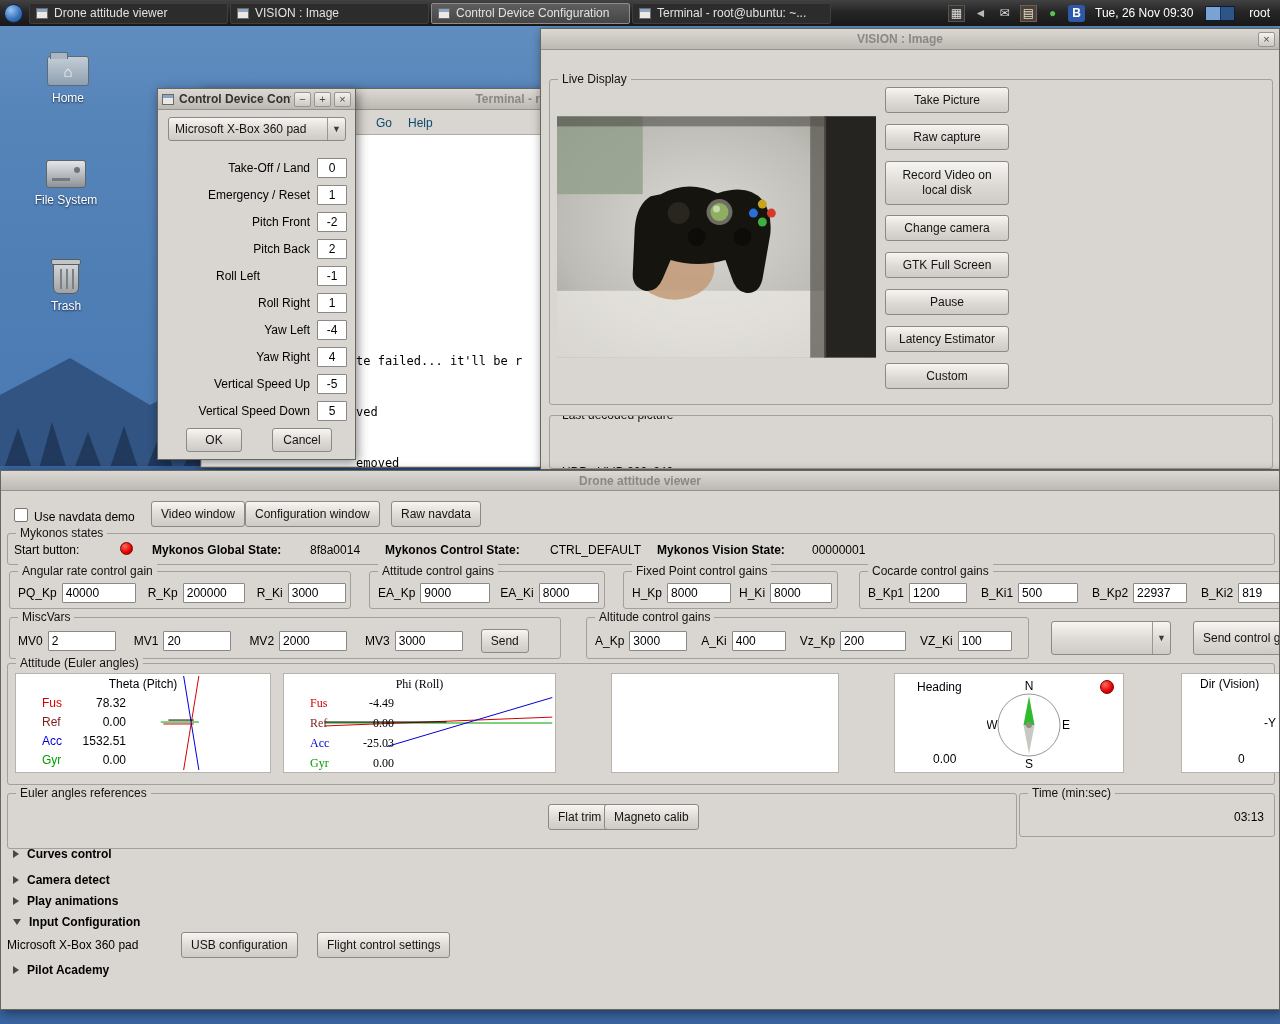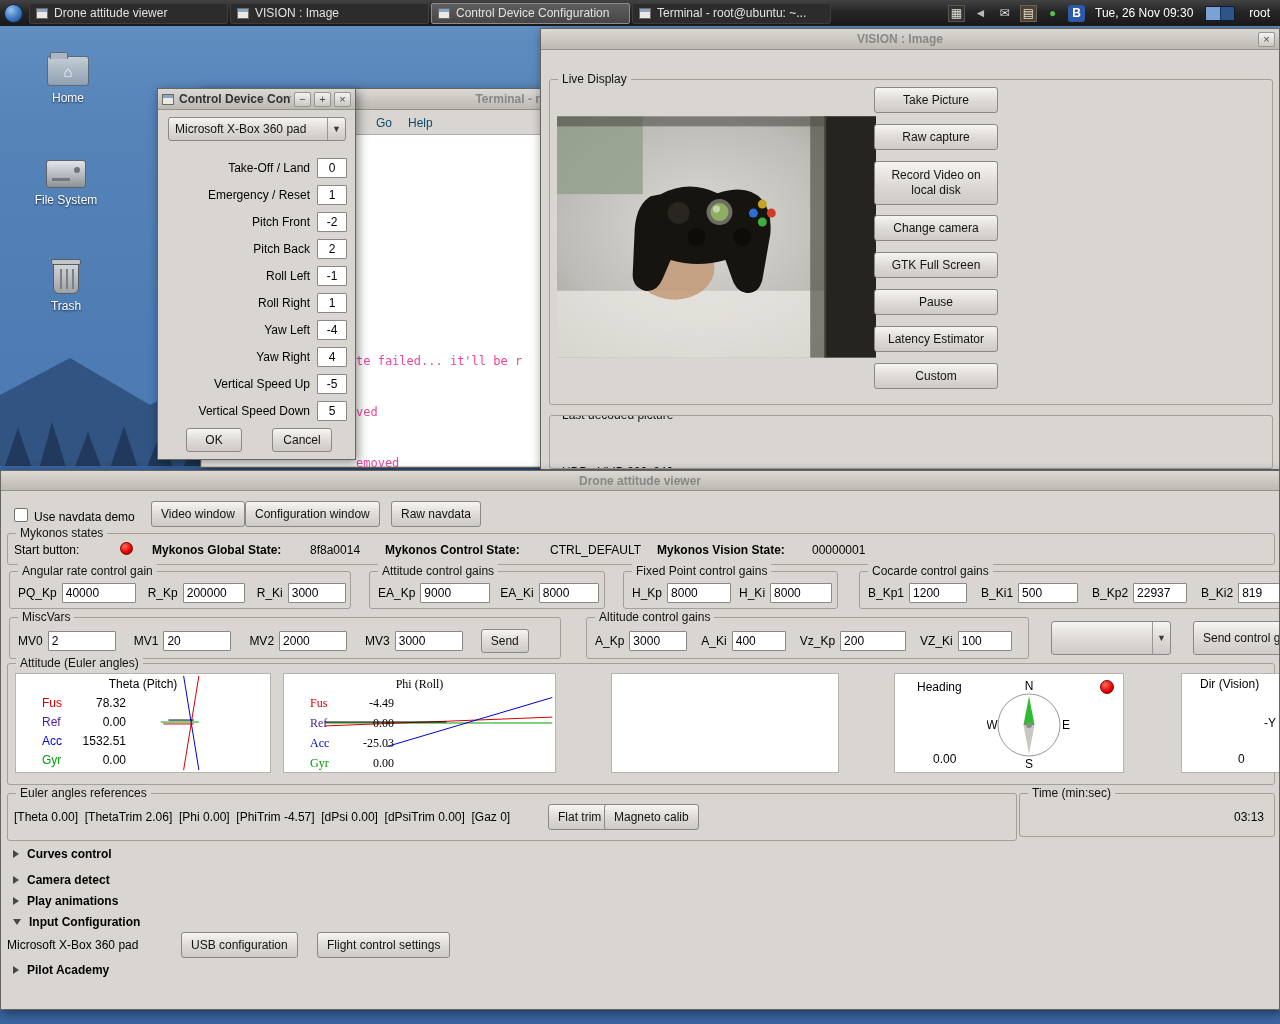--- a/index.html
+++ b/index.html
@@ -60,35 +60,35 @@
              border-radius:3px 3px 6px 6px;position:relative;}
   .gfx-trash:before{content:"";position:absolute;top:-4px;left:-3px;right:-3px;height:4px;background:#c2c5c8;
              border:1px solid #595d60;border-radius:2px;}
   .gfx-trash:after{content:"";position:absolute;left:6px;top:6px;width:2px;height:20px;background:#7c8083;
              box-shadow:6px 0 0 #7c8083,12px 0 0 #7c8083;}
 
   
   #terminal .menubar{position:absolute;left:1px;right:1px;top:22px;height:24px;background:#d9d6d1;border-bottom:1px solid #aeaba5;}
   #terminal .menu-item{position:absolute;top:3px;font-size:12px;color:#0c4a6e;padding:2px 6px;}
   #terminal .term-body{position:absolute;left:1px;right:1px;top:46px;bottom:1px;background:#fff;}
-  #terminal .term-lines{position:absolute;left:154px;top:184px;font-size:12px;line-height:17px;color:#ec4899;white-space:pre;}
+  #terminal .term-lines{position:absolute;left:154px;top:184px;font-size:12px;line-height:17px;color:#000000;white-space:pre;}
 
   
-  #vision .vbtn{position:absolute;left:333px;width:124px;}
+  #vision .vbtn{position:absolute;left:344px;width:124px;}
   #vision .stats{position:absolute;left:12px;top:14px;font-size:12px;line-height:17px;white-space:pre;color:#0d0d0d;}
 
   
   .gframe{display:flex;align-items:center;padding:8px 8px 2px 8px;}
   .fp{display:flex;align-items:center;gap:5px;white-space:nowrap;}
   .gpanel{position:absolute;height:100px;background:#fff;border:1px solid #b7b4ae;}
   .plot{position:absolute;inset:0;width:100%;height:100%;}
   .gtitle{position:absolute;top:3px;left:0;right:0;text-align:center;font-size:12px;color:#000;}
   .gvals{position:absolute;left:26px;top:22px;display:flex;flex-direction:column;gap:5px;font-size:12px;}
   .gv{display:flex;justify-content:space-between;width:84px;}
-  .s-fus{color:#d40000;} .s-ref{color:#4c1d95;} .s-acc{color:#0000d4;} .s-gyr{color:#00a000;}
+  .s-fus{color:#d40000;} .s-ref{color:#7f1d1d;} .s-acc{color:#0000d4;} .s-gyr{color:#00a000;}
   .led{width:13px;height:13px;border-radius:50%;background:radial-gradient(circle at 35% 30%,#ff6a5e,#e60000 60%,#9c0000);border:1px solid #7a0000;}
   .expander{position:absolute;left:12px;display:flex;align-items:center;gap:8px;font-weight:bold;font-size:12px;height:14px;}
   .arr-r{width:0;height:0;border-left:6px solid #4a4844;border-top:4px solid transparent;border-bottom:4px solid transparent;}
   .arr-d{width:0;height:0;border-top:6px solid #4a4844;border-left:4px solid transparent;border-right:4px solid transparent;}
   .mk-label{position:absolute;top:9px;font-weight:bold;white-space:nowrap;}
   .mk-value{position:absolute;top:9px;white-space:nowrap;}
   .checkbox{width:14px;height:14px;background:#fff;border:1px solid #77756f;border-radius:2px;}
   .combo-arrow{width:18px;align-self:stretch;border-left:1px solid #9a9791;display:flex;align-items:center;justify-content:center;color:#3c3b38;font-size:9px;}
 </style>
 </head>
@@ -221,21 +221,21 @@
       </div>
       <div style="display:flex;align-items:center;height:22px;">
         <span style="flex:1;text-align:right;margin-right:7px;">Pitch Front</span>
         <span class="entry" style="width:30px;display:inline-flex;align-items:center;justify-content:center;">-2</span>
       </div>
       <div style="display:flex;align-items:center;height:22px;">
         <span style="flex:1;text-align:right;margin-right:7px;">Pitch Back</span>
         <span class="entry" style="width:30px;display:inline-flex;align-items:center;justify-content:center;">2</span>
       </div>
       <div style="display:flex;align-items:center;height:22px;">
-        <span style="flex:1;text-align:right;margin-right:7px;">Roll Left</span>
+        <span style="flex:1;text-align:center;margin-right:7px;">Roll Left</span>
         <span class="entry" style="width:30px;display:inline-flex;align-items:center;justify-content:center;">-1</span>
       </div>
       <div style="display:flex;align-items:center;height:22px;">
         <span style="flex:1;text-align:right;margin-right:7px;">Roll Right</span>
         <span class="entry" style="width:30px;display:inline-flex;align-items:center;justify-content:center;">1</span>
       </div>
       <div style="display:flex;align-items:center;height:22px;">
         <span style="flex:1;text-align:right;margin-right:7px;">Yaw Left</span>
         <span class="entry" style="width:30px;display:inline-flex;align-items:center;justify-content:center;">-4</span>
       </div>
@@ -459,23 +459,22 @@
       </svg>
       <span style="position:absolute;left:38px;bottom:6px;">0.00</span>
     </div>
 
     <div class="gpanel" style="left:1180px;top:202px;width:110px;">
       <div class="gtitle" style="text-align:left;padding-left:18px;">Dir (Vision)</div>
       <span style="position:absolute;left:82px;top:42px;">-Y</span>
       <span style="position:absolute;left:56px;bottom:6px;">0</span>
     </div>
 
-    <div class="frame" style="left:6px;top:322px;width:1010px;height:48px;">
+    <div class="frame" style="left:6px;top:322px;width:1010px;height:56px;">
       <span class="frame-label">Euler angles references</span>
-      <span style="position:absolute;left:6px;top:16px;white-space:pre;width:532px;overflow:hidden;display:inline-block;">[Theta 0.00]  [ThetaTrim 2.06]  [Phi 0.00]  [PhiTrim -4.57]  [dPsi 0.00]  [dPsiTrim 0.00]  [Gaz 0]</span>
       <button class="btn" style="position:absolute;left:540px;top:10px;height:26px;">Flat trim</button>
       <button class="btn" style="position:absolute;left:596px;top:10px;height:26px;">Magneto calib</button>
     </div>
 
     <div class="frame" style="left:1018px;top:322px;width:256px;height:44px;">
       <span class="frame-label">Time (min:sec)</span>
       <span style="position:absolute;right:10px;top:16px;">03:13</span>
     </div>
 
     <div class="expander" style="top:376px;">

